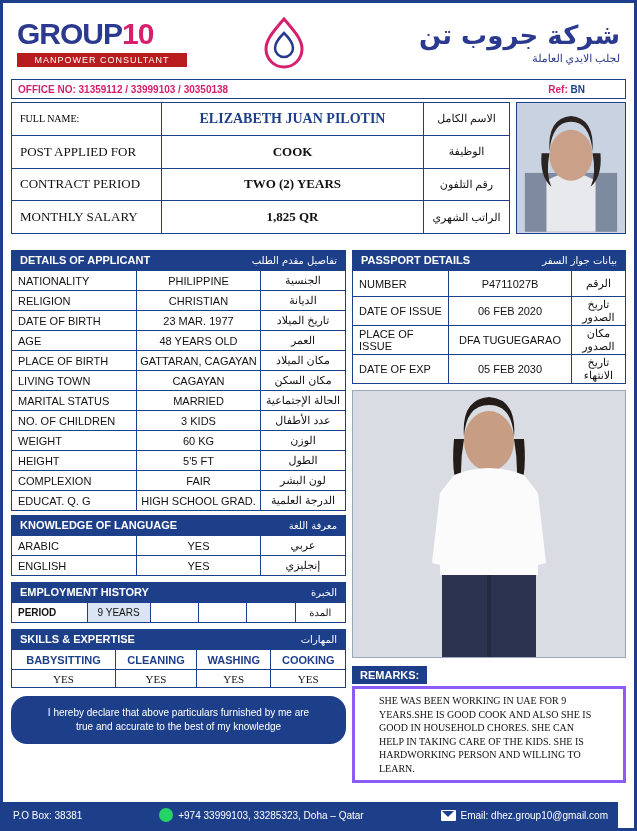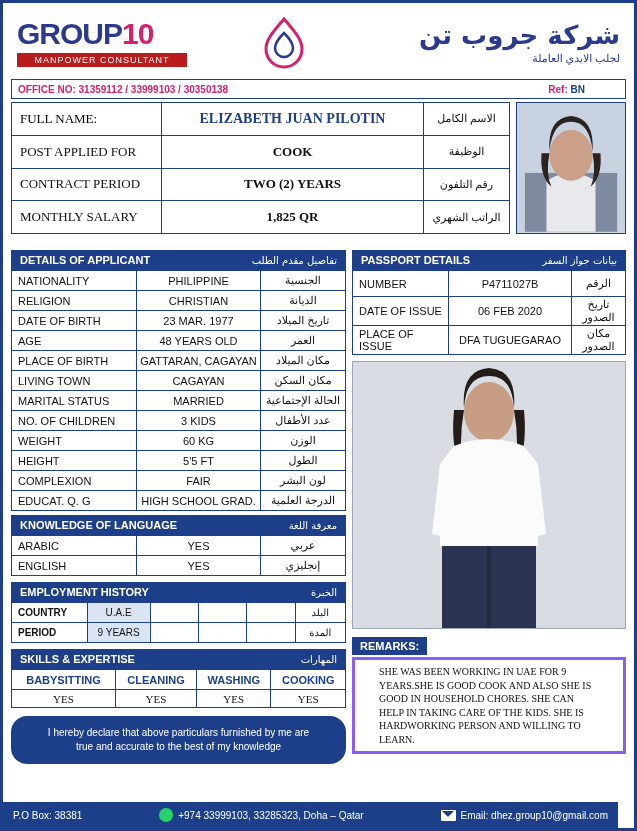--- a/index.html
+++ b/index.html
@@ -61,21 +61,21 @@
   .top-area { display: flex; gap: 6px; margin-top: 3px; }
   .top-table { flex: 1; border-collapse: collapse; }
   .top-table td {
     border: 1px solid #1d3f8a;
     height: 32px;
     font-family: "Liberation Serif", serif;
   }
   .tt-label { width: 150px; padding-left: 8px; font-size: 13px; }
   .tt-value { text-align: center; font-weight: bold; font-size: 13px; }
   .tt-ar { width: 86px; text-align: center; font-family: "DejaVu Sans", sans-serif; font-size: 11px; }
-  .name-label { color: #000; font-size: 13px; padding-left: 8px; }
+  .name-label { color: #000; font-size: 10px; padding-left: 8px; }
   .name-value { color: #1d3f8a; font-weight: bold; font-size: 14px; font-family: "Liberation Sans", sans-serif; }
   .photo-box {
     width: 110px; border: 1px solid #1d3f8a;
     background: #cfd6e5;
     display:flex; align-items:center; justify-content:center;
     overflow:hidden;
   }
   
   .columns { display: flex; gap: 6px; margin-top: 16px; }
   .col-left { width: 335px; }
@@ -341,28 +341,20 @@
             </tr>
       </tbody>
         </table>
 
       <div class="sec-head" style="margin-top:6px">
         <span>EMPLOYMENT HISTORY</span>
         <span class="ar">الخبرة</span>
       </div>
       <table class="grid-table emp-table">
         <tbody>
-            <tr>
-          <td class="emp-label">COUNTRY</td>
-          <td class="emp-cell">U.A.E</td>
-          <td class="emp-blank"></td>
-          <td class="emp-blank"></td>
-          <td class="emp-blank"></td>
-          <td class="emp-ar">البلد</td>
-        </tr>
         <tr>
           <td class="emp-label">PERIOD</td>
           <td class="emp-cell">9 YEARS</td>
           <td class="emp-blank"></td>
           <td class="emp-blank"></td>
           <td class="emp-blank"></td>
           <td class="emp-ar">المدة</td>
         </tr>
       </tbody>
         </table>
@@ -409,20 +401,25 @@
             </tr>
         <tr>
               <td class="pp-label">DATE OF ISSUE</td>
               <td class="pp-value">06 FEB 2020</td>
               <td class="pp-ar">تاريخ الصدور</td>
             </tr>
         <tr>
               <td class="pp-label">PLACE OF ISSUE</td>
               <td class="pp-value">DFA TUGUEGARAO</td>
               <td class="pp-ar">مكان الصدور</td>
+            </tr>
+        <tr>
+              <td class="pp-label">DATE OF EXP</td>
+              <td class="pp-value">05 FEB 2030</td>
+              <td class="pp-ar">تاريخ الانتهاء</td>
             </tr>
       </tbody>
         </table>
 
       <div class="full-photo">
         <svg width="270" height="268" viewBox="0 0 270 268" aria-hidden="true">
           <rect width="270" height="268" fill="#d9dde3"></rect>
           <ellipse cx="135" cy="52" rx="25" ry="30" fill="#c79d83"></ellipse>
           <path d="M110 48 q2 -32 25 -32 q23 0 25 32 q3 -38 -25 -40 q-28 2 -25 40 Z" fill="#241c18"></path>
           <path d="M110 50 q-6 34 0 62 q-14 -18 -10 -62 Z" fill="#241c18"></path>

